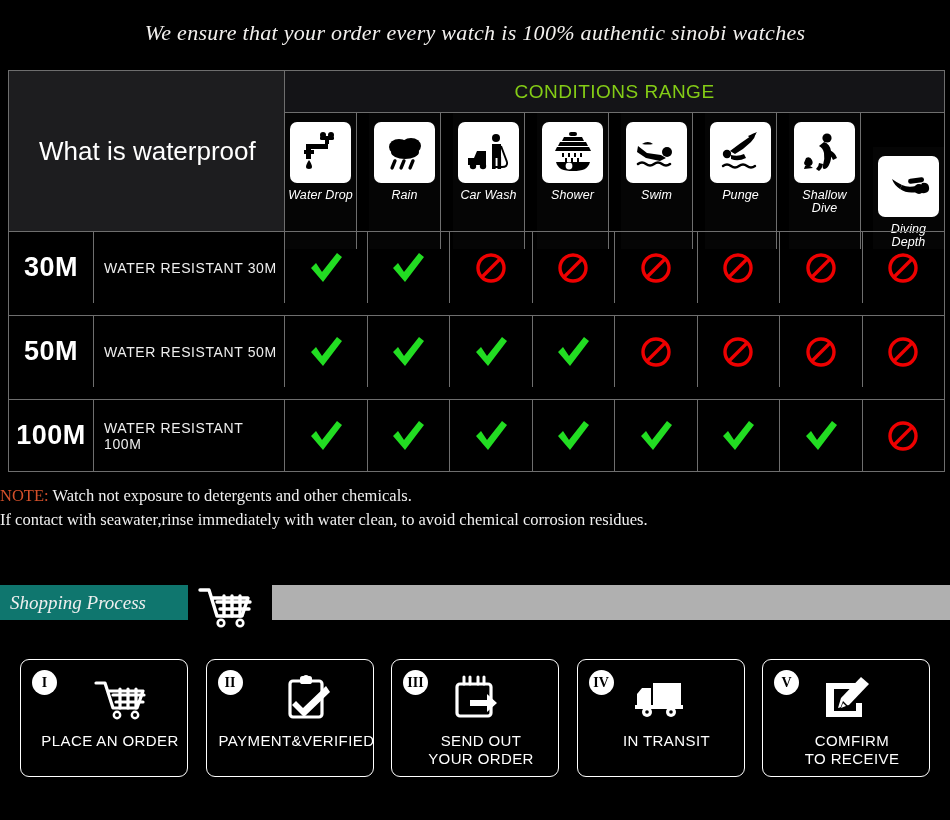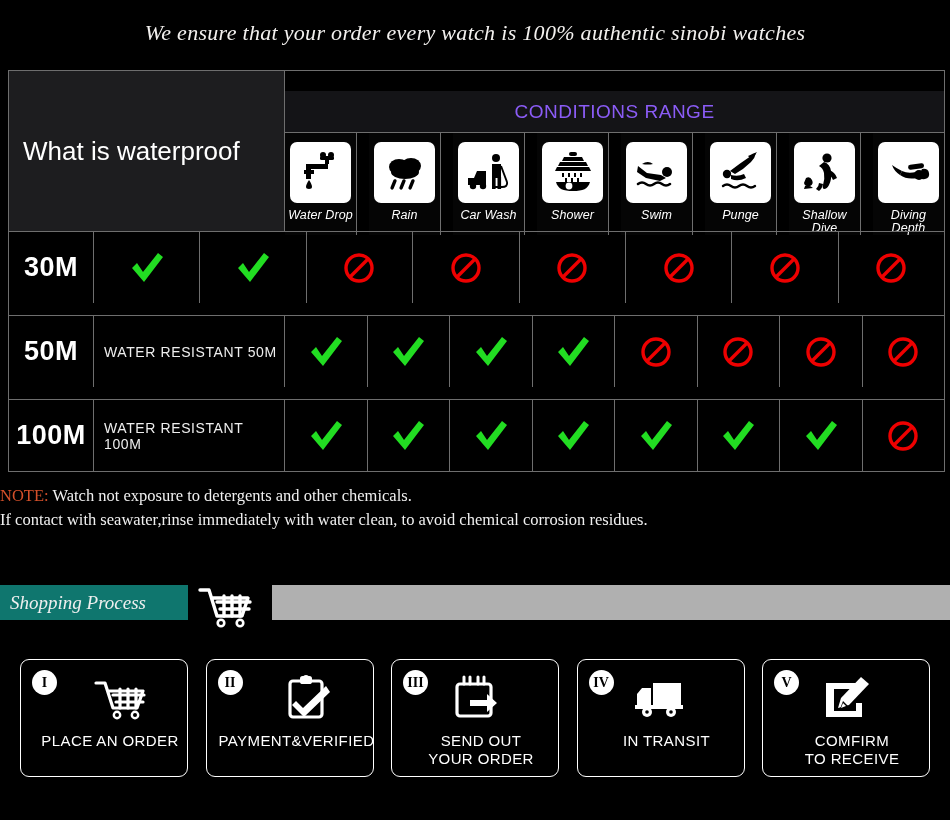--- a/index.html
+++ b/index.html
@@ -22,37 +22,37 @@
     border:1px solid #6e6e6e;box-sizing:border-box;
     display:flex;flex-direction:column;
   }
   .wp-head{display:flex;height:160px;}
   .wp-title-cell{
     width:276px;flex:0 0 276px;background:#1d1d1f;
     border-right:1px solid #6e6e6e;display:flex;align-items:center;
     box-sizing:border-box;
   }
   .wp-title-cell span{
-    font-size:26px;color:#fff;padding-left:14px;font-weight:400;
+    font-size:26px;color:#fff;padding-left:30px;font-weight:400;
   }
   .wp-cond{flex:1;display:flex;flex-direction:column;min-width:0;}
   .wp-cond-title{
     height:41px;flex:0 0 41px;background:#141417;
     border-bottom:1px solid #6e6e6e;
     display:flex;align-items:center;justify-content:center;
-    font-size:19px;letter-spacing:.5px;color:#8b5cf6;margin-top:20px;
+    font-size:19px;letter-spacing:.5px;color:#84cc16;
   }
   .wp-cond-cols{flex:1;display:flex;gap:12px;}
   .cond-col{
     flex:1;min-width:0;border-right:1px solid #6e6e6e;
     display:flex;flex-direction:column;align-items:center;
     justify-content:flex-start;padding-top:9px;box-sizing:border-box;
     background:#050505;
   }
-  .cond-col:last-child{border-right:none;}
+  .cond-col:last-child{border-right:none;margin-top:34px;}
   .cond-tile{
     width:61px;height:61px;background:#fff;border-radius:7px;
     display:flex;align-items:center;justify-content:center;
   }
   .cond-tile svg{display:block;}
   .cond-label{
     margin-top:6px;font-size:12.5px;font-style:italic;color:#fff;
     text-align:center;line-height:13px;letter-spacing:.1px;
   }
 
@@ -275,20 +275,21 @@
               </div>
      <div class="cond-label">Diving Depth</div>
             </div>
           </div>
       </div>
     </div>
 
     <div id="data-rows" style="display: flex; flex-direction: column; flex: 1 1 0%; gap: 12px;">
         <div class="wp-row">
           <div class="cell-depth">30M</div>
+     <div class="cell-desc">WATER RESISTANT  30M</div>
           <div class="cell-mark">
             <svg width="40" height="40" viewBox="0 0 40 40">
       <path d="M5 20 L10 15 L16 24 L31 5 L36 9 L17 34 Z" fill="#22dd22"></path>
     </svg>
           </div>
           <div class="cell-mark">
             <svg width="40" height="40" viewBox="0 0 40 40">
       <path d="M5 20 L10 15 L16 24 L31 5 L36 9 L17 34 Z" fill="#22dd22"></path>
     </svg>
           </div>

